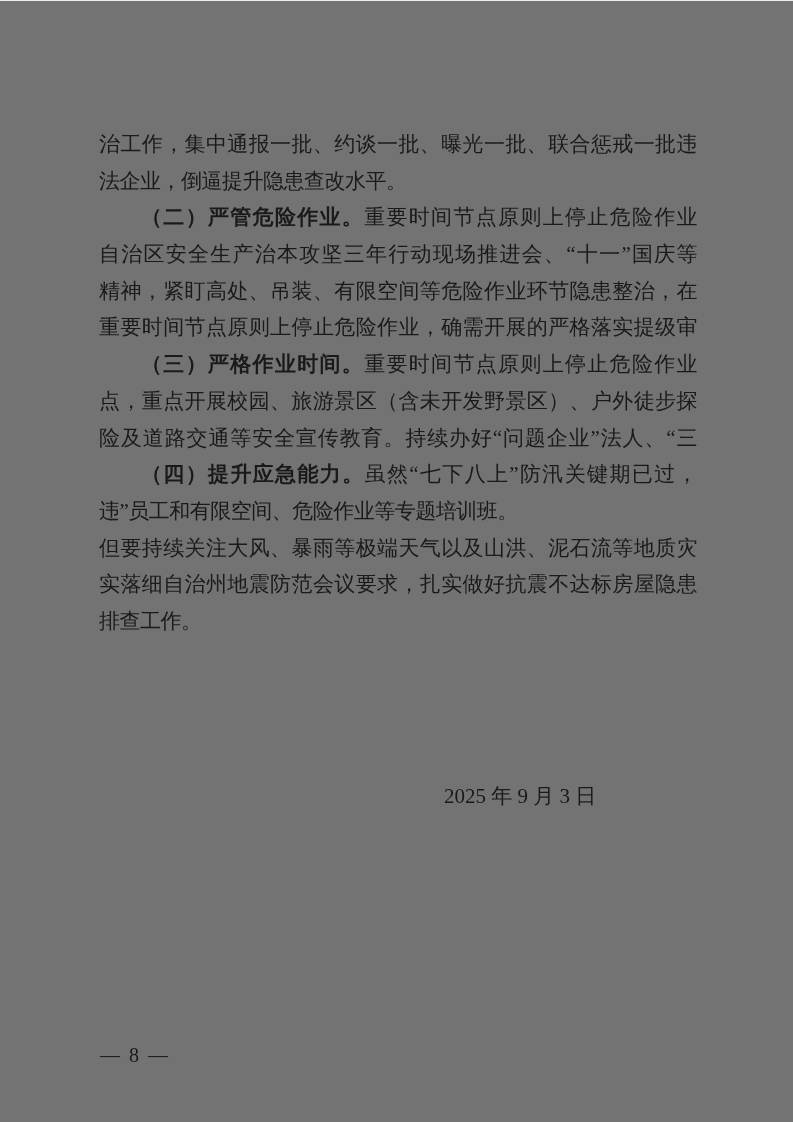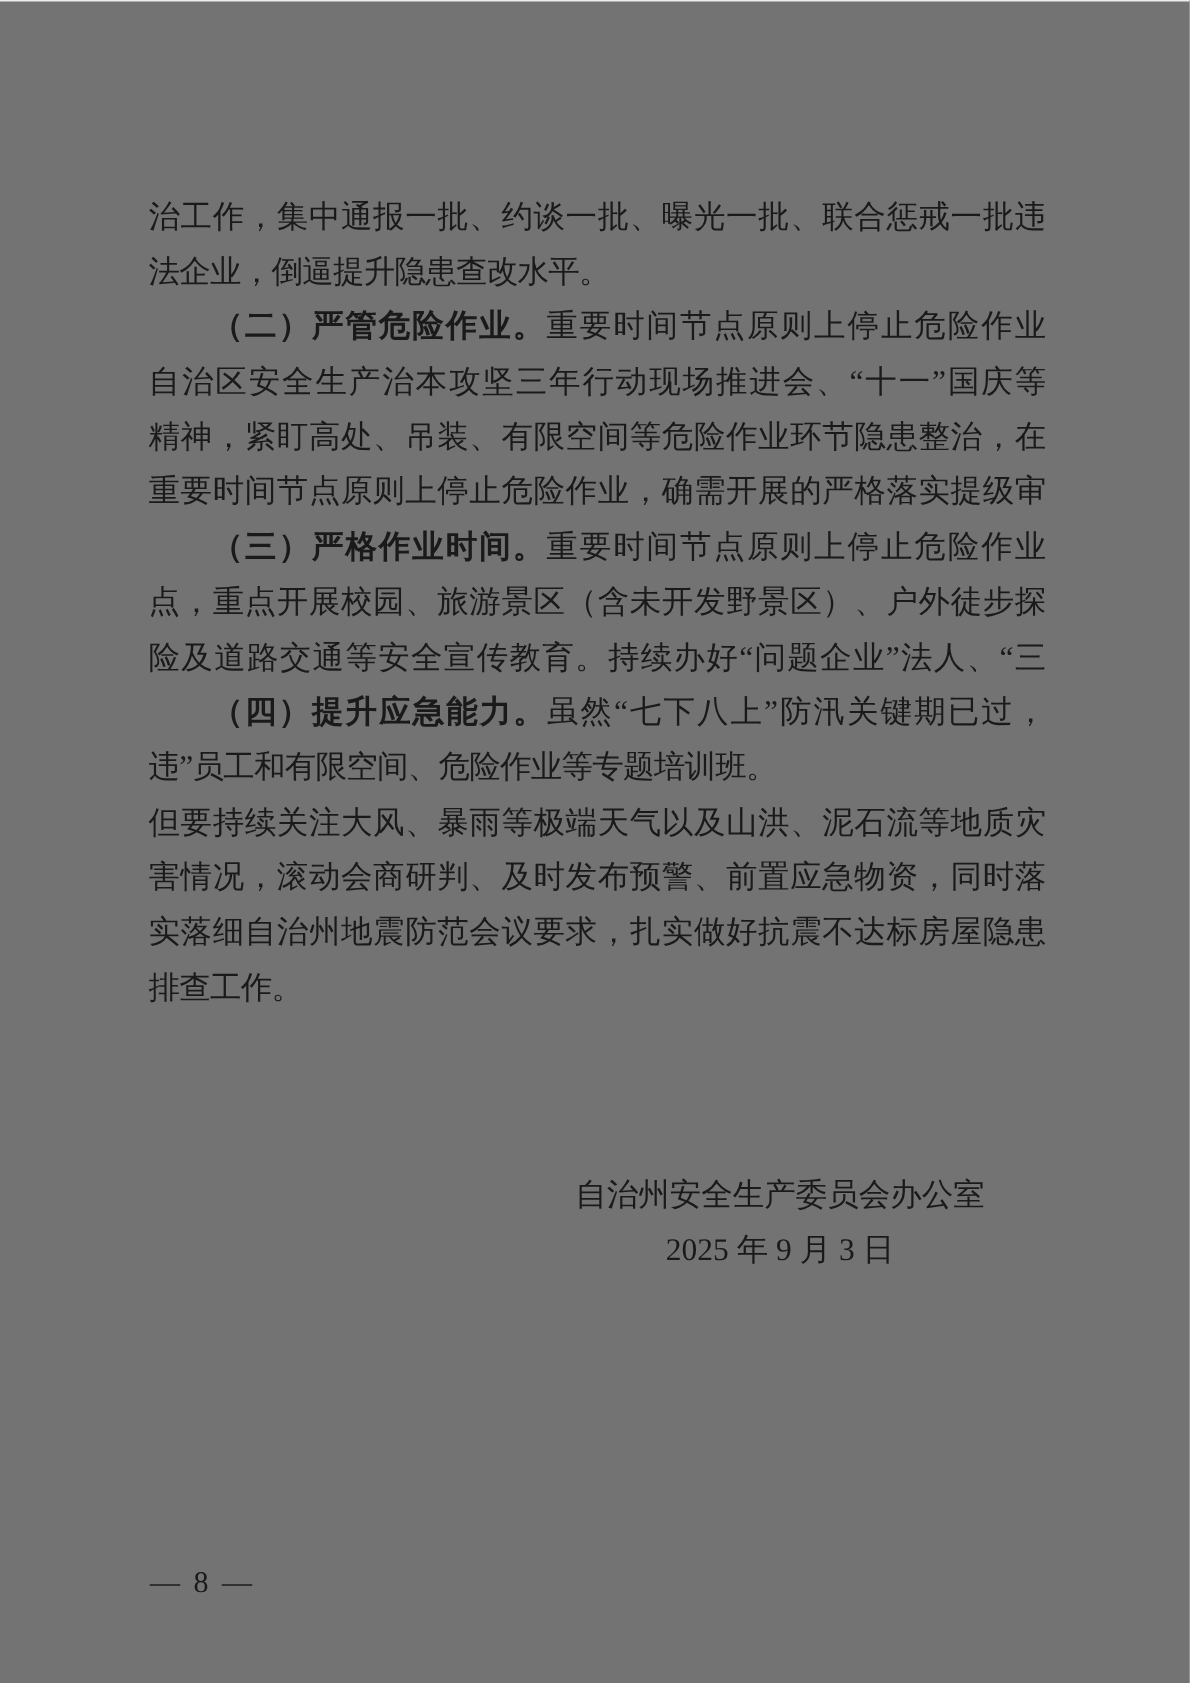--- a/index.html
+++ b/index.html
@@ -65,25 +65,23 @@
     <div class="line justify indent"><span class="heading">（二）严管危险作业。</span><span>重要时间节点原则上停止危险作业</span></div>
     <div class="line justify">自治区安全生产治本攻坚三年行动现场推进会、“十一”国庆等</div>
     <div class="line justify">精神，紧盯高处、吊装、有限空间等危险作业环节隐患整治，在</div>
     <div class="line justify">重要时间节点原则上停止危险作业，确需开展的严格落实提级审</div>
     <div class="line justify indent"><span class="heading">（三）严格作业时间。</span><span>重要时间节点原则上停止危险作业</span></div>
     <div class="line justify">点，重点开展校园、旅游景区（含未开发野景区）、户外徒步探</div>
     <div class="line justify">险及道路交通等安全宣传教育。持续办好“问题企业”法人、“三</div>
     <div class="line justify indent"><span class="heading">（四）提升应急能力。</span><span>虽然“七下八上”防汛关键期已过，</span></div>
     <div class="line end">违”员工和有限空间、危险作业等专题培训班。</div>
     <div class="line justify">但要持续关注大风、暴雨等极端天气以及山洪、泥石流等地质灾</div>
-    <div class="line justify">害情况，滚动会商研判、及时发布预警、前置应急物资，同时落</div>
     <div class="line justify">实落细自治州地震防范会议要求，扎实做好抗震不达标房屋隐患</div>
     <div class="line end">排查工作。</div>
   </main>
 
   <div class="signature-block">
-    <div>自治州安全生产委员会办公室</div>
     <div>2025 年 9 月 3 日</div>
   </div>
 
   <div class="page-number">— 8 —</div>
 
 </div>
 
 </body></html>

